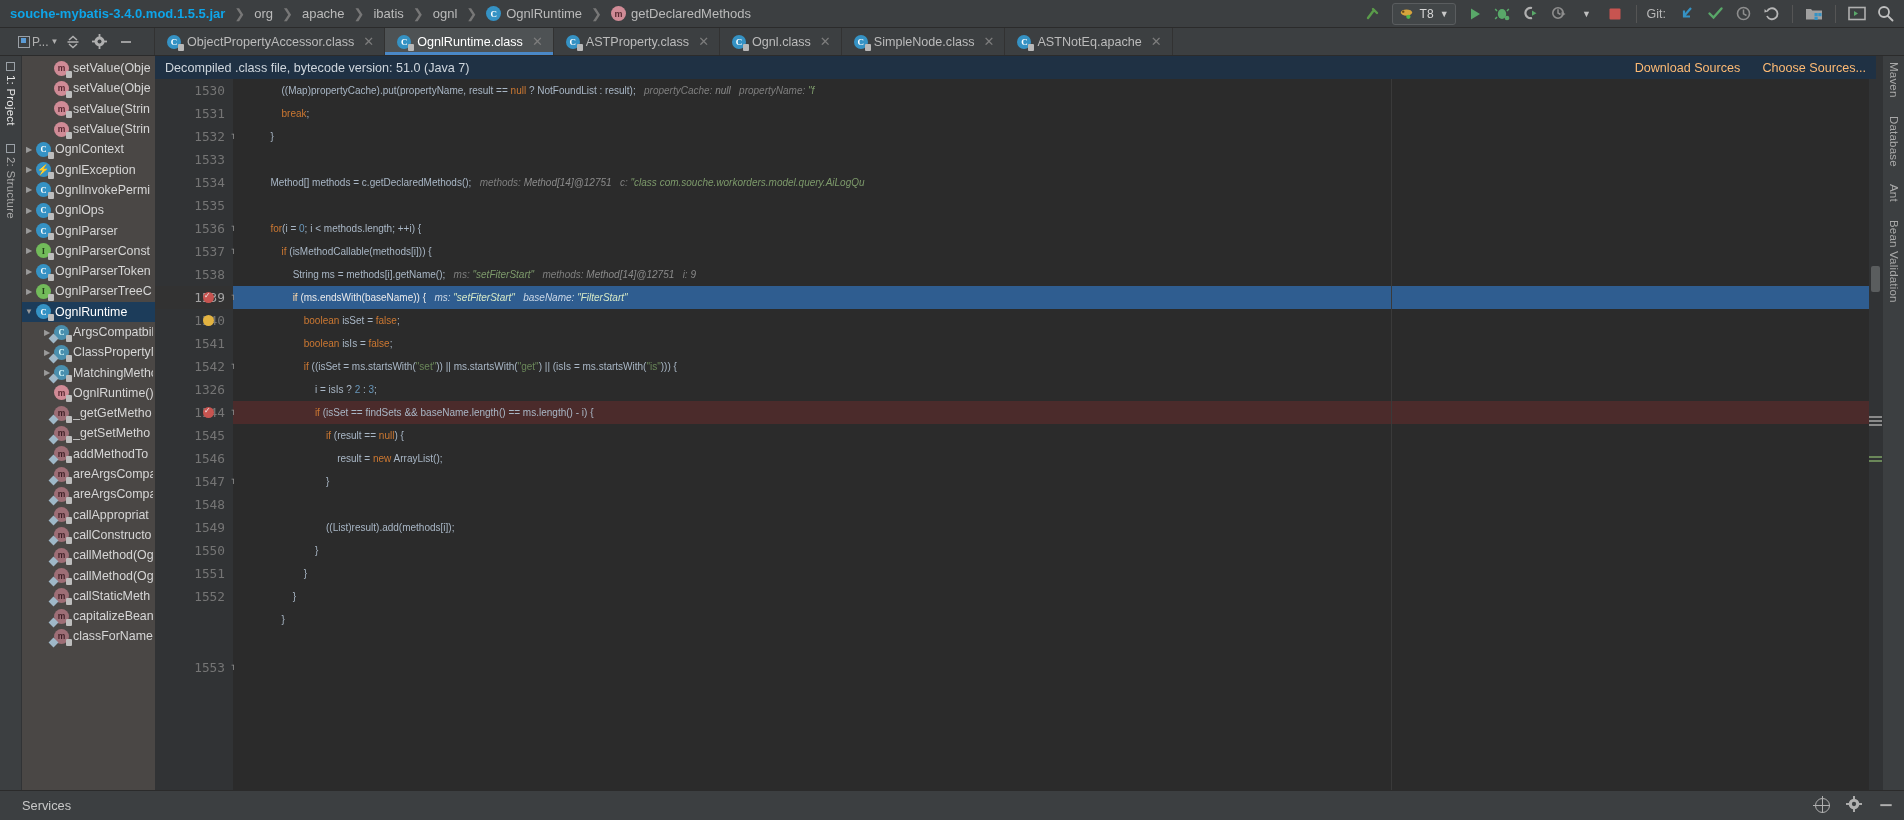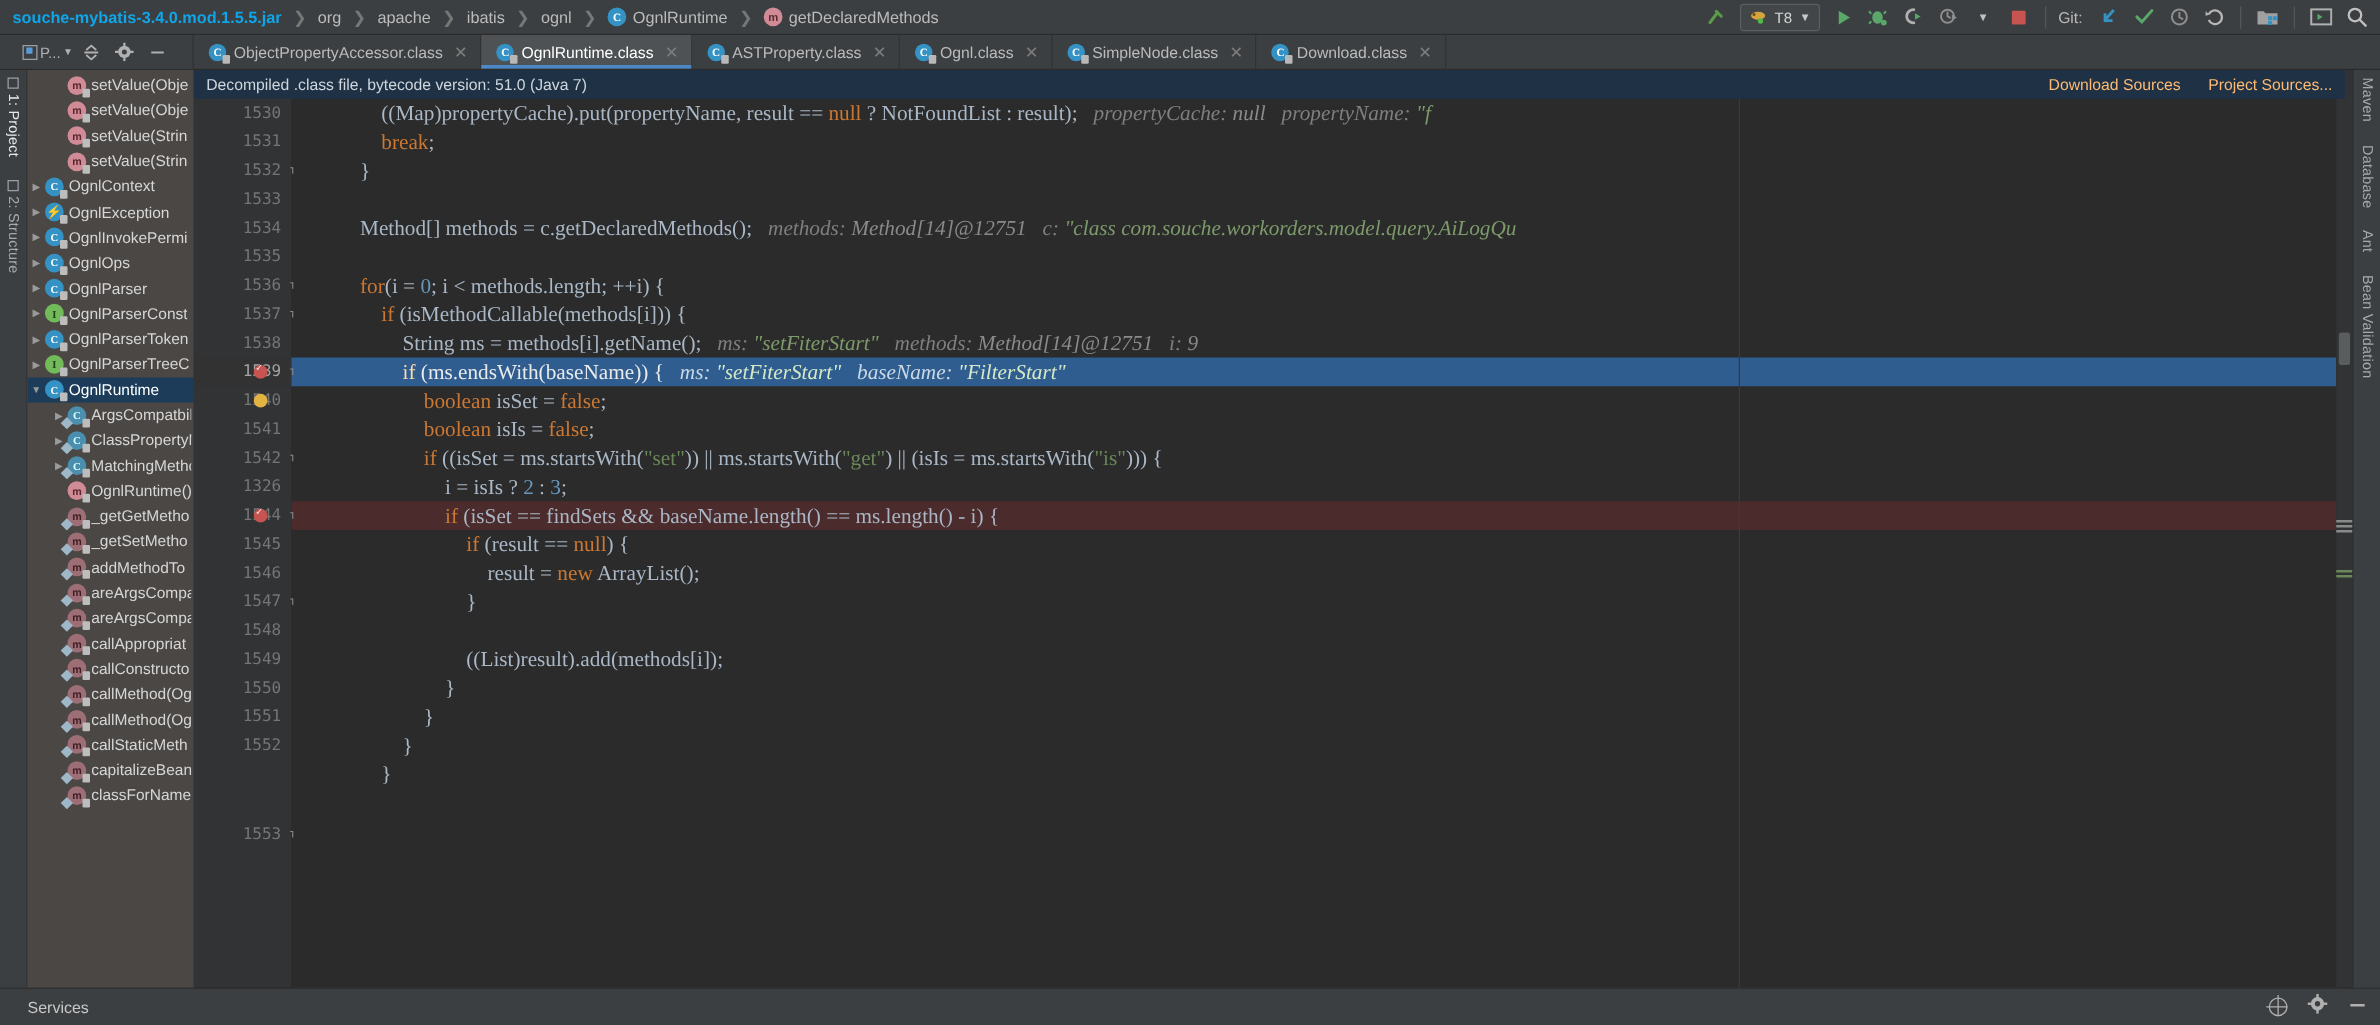--- a/index.html
+++ b/index.html
@@ -96,21 +96,21 @@
      font-family:"DejaVu Sans Mono", monospace;padding-left:47px;}
   .gline.cur{ color:#a4a3a3; background:#323232;}
   .fold{ position:absolute; left:72px; width:12px; height:23px; display:flex;
      align-items:center; justify-content:center; color:#8a8a8a; font-size:10px; z-index:3;}
   .bpt{ width:11px;height:11px;border-radius:50%;background:#c75450;position:absolute;
      left:48px; }
   .bpt.check:after{ content:'✓'; position:absolute; left:1.5px; top:-2px; color:#e8e8e8; font-size:9px;}
   .bulb{ width:11px;height:11px;border-radius:50%;background:#e3b341; position:absolute; left:48px;}
 
   .code{ flex:1; position:relative; overflow:hidden;
-     font-family:Liberation Serif, serif; font-size:17px; }
+     font-family:Liberation Sans, sans-serif; font-size:10px; }
   .cline{ height:23px; line-height:23px; white-space:pre; padding-left:4px; }
   .cline.hl{ background:#2f5d90; }
   .cline.red{ background:#4b2b2b; }
   .kw{ color:#cc7832; }
   .str{ color:#6a8759; }
   .num{ color:#6897bb; }
   .pl{ color:#a9b7c6; }
   .hint{ color:#7f7f7f; font-style:italic; }
   .hintv{ color:#8a8a8a; font-style:italic;}
   .hintstr{ color:#7d9a6b; font-style:italic;}
@@ -316,31 +316,31 @@
       <span>Ognl.class</span>
       <span class="tabx">✕</span>
     </div>
     <div class="tab">
       <span class="tabico">C<span class="lockbadge"></span></span>
       <span>SimpleNode.class</span>
       <span class="tabx">✕</span>
     </div>
     <div class="tab">
       <span class="tabico">C<span class="lockbadge"></span></span>
-      <span>Download.class</span>
+      <span>ASTNotEq.apache</span>
       <span class="tabx">✕</span>
     </div>
   </div>
 </div>
 
 <div class="notif">
   <span class="txt">Decompiled .class file, bytecode version: 51.0 (Java 7)</span>
   <span class="links">
     <a href="#">Download Sources</a>
-    <a href="#">Project Sources...</a>
+    <a href="#">Choose Sources...</a>
   </span>
 </div>
 
 <div class="main">
 
   <div class="vstrip">
     <span class="vsq"></span>
     <span class="vlabel sel">1: Project</span>
     <span class="vsq"></span>
     <span class="vlabel">2: Structure</span>

